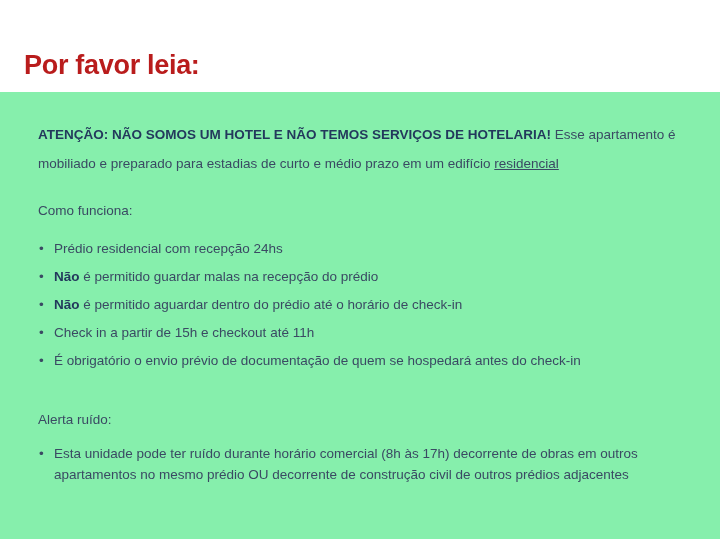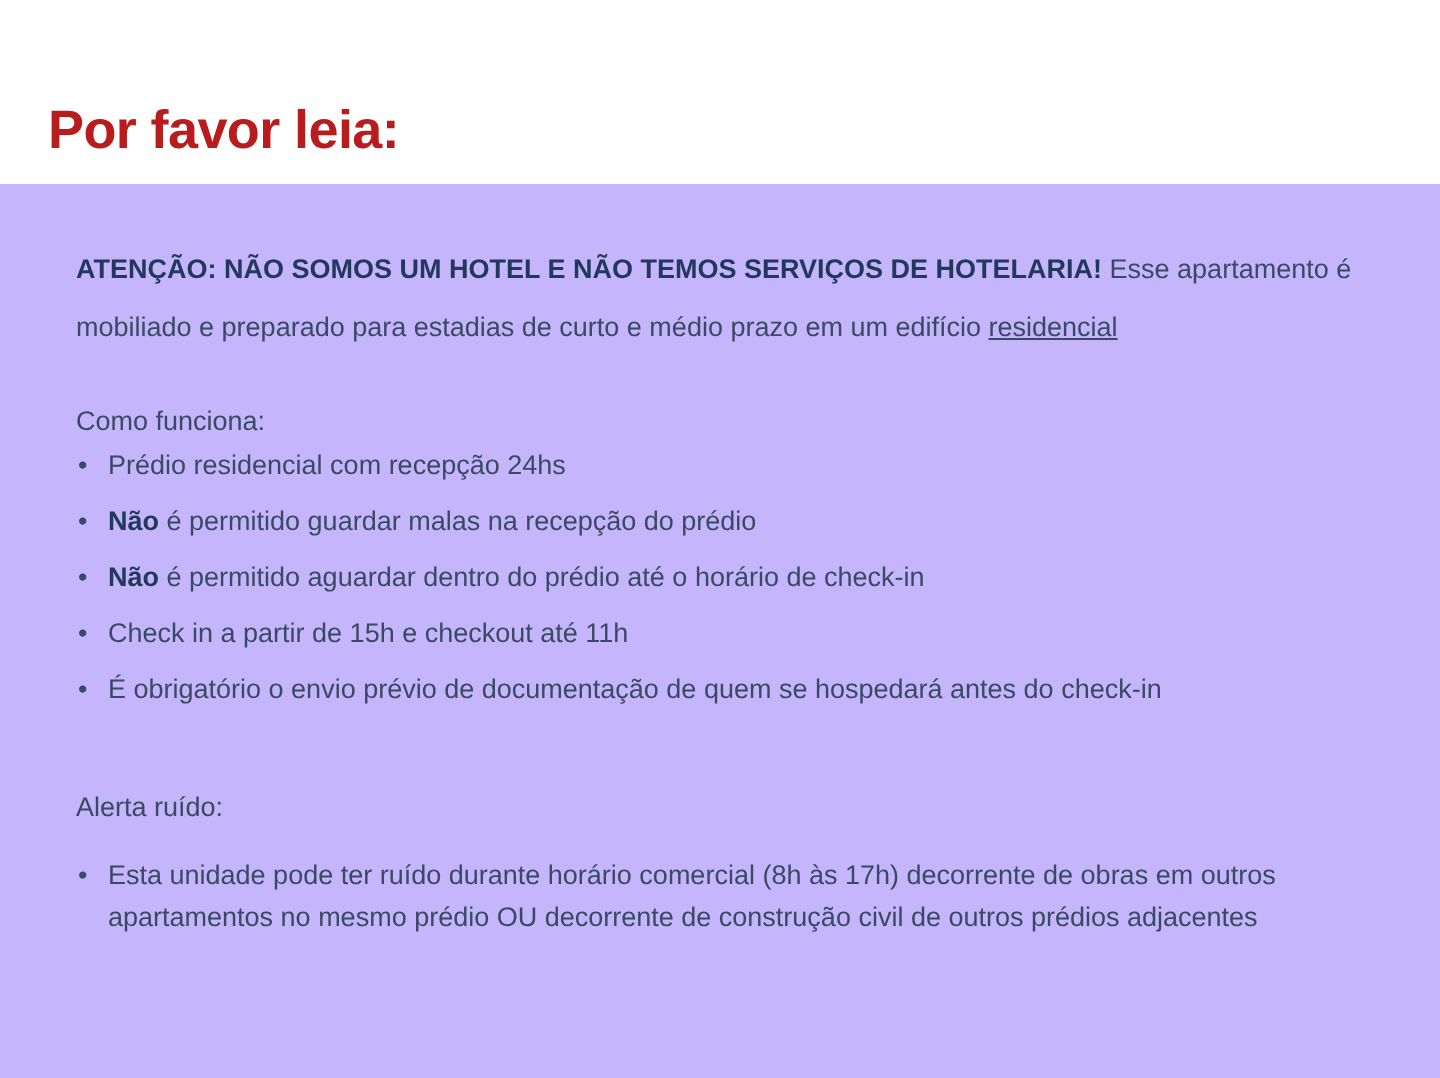--- a/index.html
+++ b/index.html
@@ -14,38 +14,38 @@
     margin: 50px 0 0 24px;
     font-size: 27px;
     font-weight: 700;
     letter-spacing: -0.3px;
     color: #b91c1c;
   }
   .notice-card {
     margin-top: 11px;
     width: 720px;
     height: 447px;
-    background: #c4b5fd;
+    background: #86efac;
     padding: 28px 38px 0 38px;
     color: #3a4a63;
     font-size: 13.5px;
   }
   .intro {
     line-height: 29px;
     max-width: 650px;
   }
   .intro .bold { font-weight: 700; color: #23395c; }
   .intro .underline { text-decoration: underline; }
   .section-label {
     margin-top: 24px;
     line-height: 18px;
   }
   ul.bullets {
     list-style: none;
-    margin-top: 2px;
+    margin-top: 18px;
   }
   ul.bullets li {
     position: relative;
     padding-left: 16px;
     line-height: 21px;
     margin-bottom: 7px;
     max-width: 655px;
   }
   ul.bullets li::before {
     content: "\2022";

